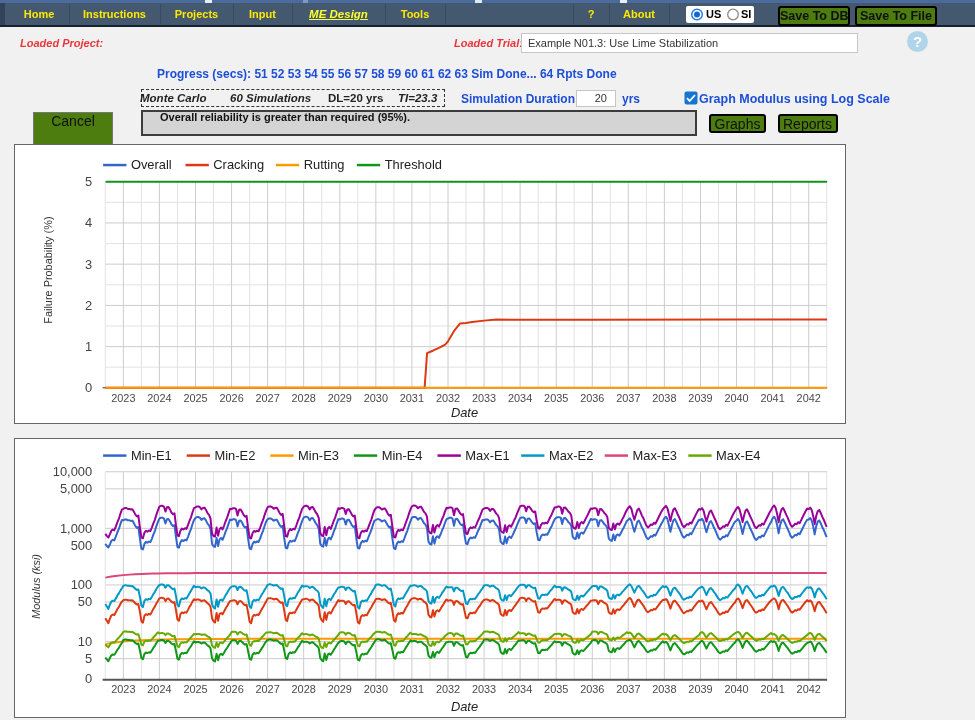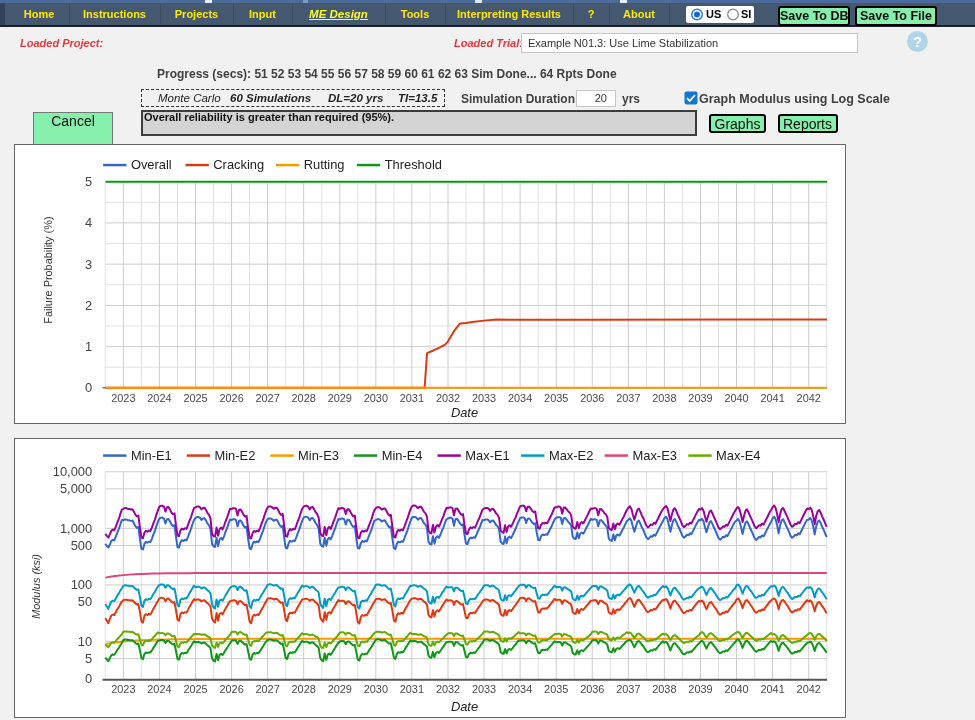--- a/index.html
+++ b/index.html
@@ -1,21 +1,21 @@
 <!DOCTYPE html>
 <html><head><meta charset="utf-8"><style>
 * { margin:0; padding:0; box-sizing:border-box; }
 body { font-family:"Liberation Sans",sans-serif; }
 #page { position:relative; width:975px; height:720px; background:#f1f1f1; overflow:hidden; }
 .abs { position:absolute; }
 .navitem { position:absolute; top:3px; height:22px; line-height:22px; color:#ffe900; font-size:11px; font-weight:bold; text-align:center; }
-.btn { position:absolute; background:#86efac; border:2px solid #000; border-radius:3px; color:#111; text-align:center; }
+.btn { position:absolute; background:#4d7c0f; border:2px solid #000; border-radius:3px; color:#111; text-align:center; }
 .rlab { position:absolute; color:#e8363b; font-size:11px; font-weight:bold; font-style:italic; white-space:nowrap; }
 .inp { position:absolute; background:#fff; border:1px solid #c6c6c6; font-size:11px; color:#333; padding-left:6px; white-space:nowrap; }
-.blab { position:absolute; font-weight:bold; color:#404040; }
+.blab { position:absolute; font-weight:bold; color:#1d4ed8; }
 </style></head>
 <body>
 <div id="page">
 
   <div class="abs" style="left:0;top:0;width:975px;height:3px;background:#4a6b9c"></div>
   <div class="abs" style="left:205px;top:0;width:7px;height:3px;background:#e8eef8"></div>
   <div class="abs" style="left:303px;top:0;width:5px;height:3px;background:#7c99c4"></div>
   <div class="abs" style="left:475px;top:0;width:7px;height:3px;background:#dfe8f5"></div>
   <div class="abs" style="left:620px;top:0;width:7px;height:3px;background:#e8eef8"></div>
 
@@ -30,21 +30,20 @@
     <div class="abs" style="left:445px;top:4px;width:1px;height:20px;background:#384b61"></div>
     <div class="abs" style="left:573px;top:4px;width:1px;height:20px;background:#384b61"></div>
     <div class="abs" style="left:609px;top:4px;width:1px;height:20px;background:#384b61"></div>
     <div class="abs" style="left:669px;top:4px;width:1px;height:20px;background:#384b61"></div>
   <div class="navitem" style="left:9px;width:60px;">Home</div>
   <div class="navitem" style="left:69px;width:91px;">Instructions</div>
   <div class="navitem" style="left:160px;width:73px;">Projects</div>
   <div class="navitem" style="left:233px;width:59px;">Input</div>
   <div class="navitem" style="left:292px;width:93px;font-style:italic;text-decoration:underline;color:#ffff2e;font-size:11.5px;">ME&nbsp;Design</div>
   <div class="navitem" style="left:385px;width:60px;">Tools</div>
-  <div class="navitem" style="left:445px;width:128px;">Interpreting Results</div>
   <div class="navitem" style="left:573px;width:36px;">?</div>
   <div class="navitem" style="left:609px;width:60px;">About</div>
 
   <div class="abs" style="left:686px;top:5.5px;width:68px;height:17.5px;background:#fff;border-radius:2px;"></div>
   <svg class="abs" style="left:690px;top:7.5px" width="14" height="13" viewBox="0 0 14 13">
     <circle cx="7" cy="6.5" r="5.3" fill="#fff" stroke="#2a7de1" stroke-width="1.5"></circle>
     <circle cx="7" cy="6.5" r="3.0" fill="#1268d3"></circle>
   </svg>
   <div class="abs" style="left:706px;top:6px;font-size:11px;font-weight:bold;color:#000;line-height:17px;">US</div>
   <svg class="abs" style="left:726px;top:7.5px" width="14" height="13" viewBox="0 0 14 13">
@@ -55,36 +54,36 @@
   <div class="btn" style="left:855px;top:6px;width:82px;height:20px;line-height:16px;font-size:12.5px;font-weight:bold;white-space:nowrap;">Save To File</div>
 
   <div class="rlab" style="left:20px;top:37px;">Loaded Project:</div>
   <div class="rlab" style="left:454px;top:37px;">Loaded Trial:</div>
   <div class="inp" style="left:521px;top:33px;width:337px;height:19.5px;line-height:18px;">Example N01.3: Use Lime Stabilization</div>
   <div class="abs" style="left:907px;top:31px;width:21px;height:21px;border-radius:50%;background:#b0d4ea;color:#fff;font-weight:bold;font-size:15px;text-align:center;line-height:21px;">?</div>
 
   <div class="blab" style="left:157px;top:67px;font-size:12px;white-space:nowrap;">Progress (secs): 51 52 53 54 55 56 57 58 59 60 61 62 63 Sim Done... 64 Rpts Done</div>
 
   <div class="abs" style="left:140.5px;top:88.5px;width:304px;height:18px;border:1px dashed #333;"></div>
-  <div class="abs" style="left:158px;top:91.5px;font-size:11.5px;font-weight:normal;font-style:italic;color:#222;">Monte Carlo</div>
+  <div class="abs" style="left:140px;top:91.5px;font-size:11.5px;font-weight:bold;font-style:italic;color:#222;">Monte Carlo</div>
   <div class="abs" style="left:230px;top:91.5px;font-size:11.5px;font-weight:bold;font-style:italic;color:#222;">60 Simulations</div>
-  <div class="abs" style="left:328px;top:91.5px;font-size:11.5px;font-weight:bold;font-style:italic;color:#222;">DL=20 yrs</div>
-  <div class="abs" style="left:398px;top:91.5px;font-size:11.5px;font-weight:bold;font-style:italic;color:#222;">TI=13.5</div>
+  <div class="abs" style="left:328px;top:91.5px;font-size:11.5px;font-weight:bold;color:#222;">DL=20 yrs</div>
+  <div class="abs" style="left:398px;top:91.5px;font-size:11.5px;font-weight:bold;font-style:italic;color:#222;">TI=23.3</div>
   <div class="blab" style="left:461px;top:92px;font-size:12px;">Simulation Duration</div>
   <div class="inp" style="left:576px;top:90px;width:40px;height:17px;line-height:15px;text-align:right;padding-right:8px;padding-left:12px;">20</div>
   <div class="blab" style="left:622px;top:92px;font-size:12px;">yrs</div>
   <svg class="abs" style="left:684px;top:91px" width="14" height="14" viewBox="0 0 14 14">
     <rect x="0.5" y="0.5" width="13" height="13" rx="2" fill="#1774d1"></rect>
     <path d="M3 7.2 L5.7 10 L11 4" fill="none" stroke="#fff" stroke-width="1.8"></path>
   </svg>
   <div class="blab" style="left:699px;top:92px;font-size:12.5px;">Graph Modulus using Log Scale</div>
 
   <div class="btn" style="left:33px;top:112px;width:80px;height:34px;line-height:16.5px;font-size:14px;border-width:1px;border-color:#777;border-radius:0;">Cancel</div>
   <div class="abs" style="left:141px;top:109.5px;width:556px;height:26px;background:#d4d4d4;border:2px solid #3c3c3c;"></div>
-  <div class="abs" style="left:144px;top:111px;font-size:11px;font-weight:bold;color:#111;">Overall reliability is greater than required (95%).</div>
+  <div class="abs" style="left:144px;top:111px;font-size:11px;font-weight:bold;color:#111;padding-left:16px;">Overall reliability is greater than required (95%).</div>
   <div class="btn" style="left:709px;top:113.5px;width:57px;height:19.5px;line-height:16px;font-size:14px;">Graphs</div>
   <div class="btn" style="left:777.5px;top:113.5px;width:60px;height:19.5px;line-height:16px;font-size:14px;">Reports</div>
 
   <svg width="832" height="280" viewBox="0 0 831.5 280.0" style="position:absolute;left:13.5px;top:144.0px;background:#fff;border:1px solid #666;box-sizing:border-box">
 <line x1="88.7" y1="37.0" x2="88.7" y2="244.6" stroke="#e2e2e2" stroke-width="1"></line>
 <line x1="125.1" y1="37.0" x2="125.1" y2="244.6" stroke="#e2e2e2" stroke-width="1"></line>
 <line x1="161.4" y1="37.0" x2="161.4" y2="244.6" stroke="#e2e2e2" stroke-width="1"></line>
 <line x1="197.7" y1="37.0" x2="197.7" y2="244.6" stroke="#e2e2e2" stroke-width="1"></line>
 <line x1="234.1" y1="37.0" x2="234.1" y2="244.6" stroke="#e2e2e2" stroke-width="1"></line>
 <line x1="270.4" y1="37.0" x2="270.4" y2="244.6" stroke="#e2e2e2" stroke-width="1"></line>

